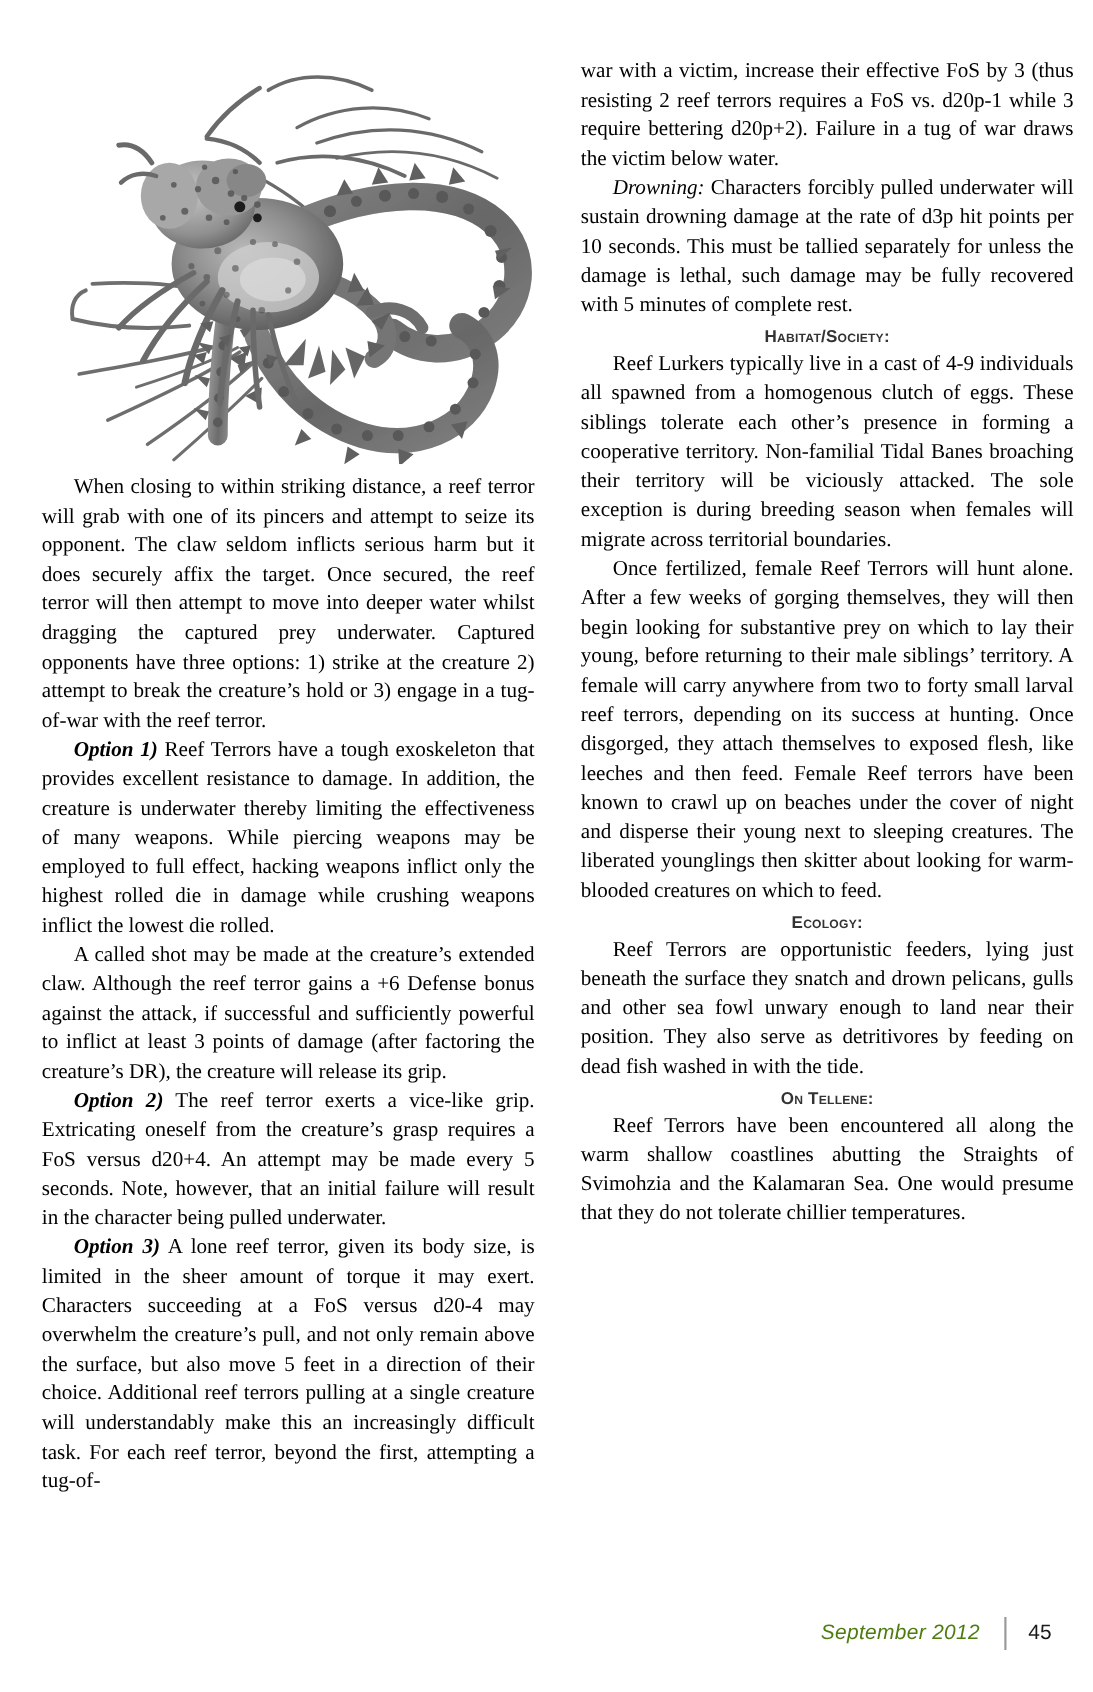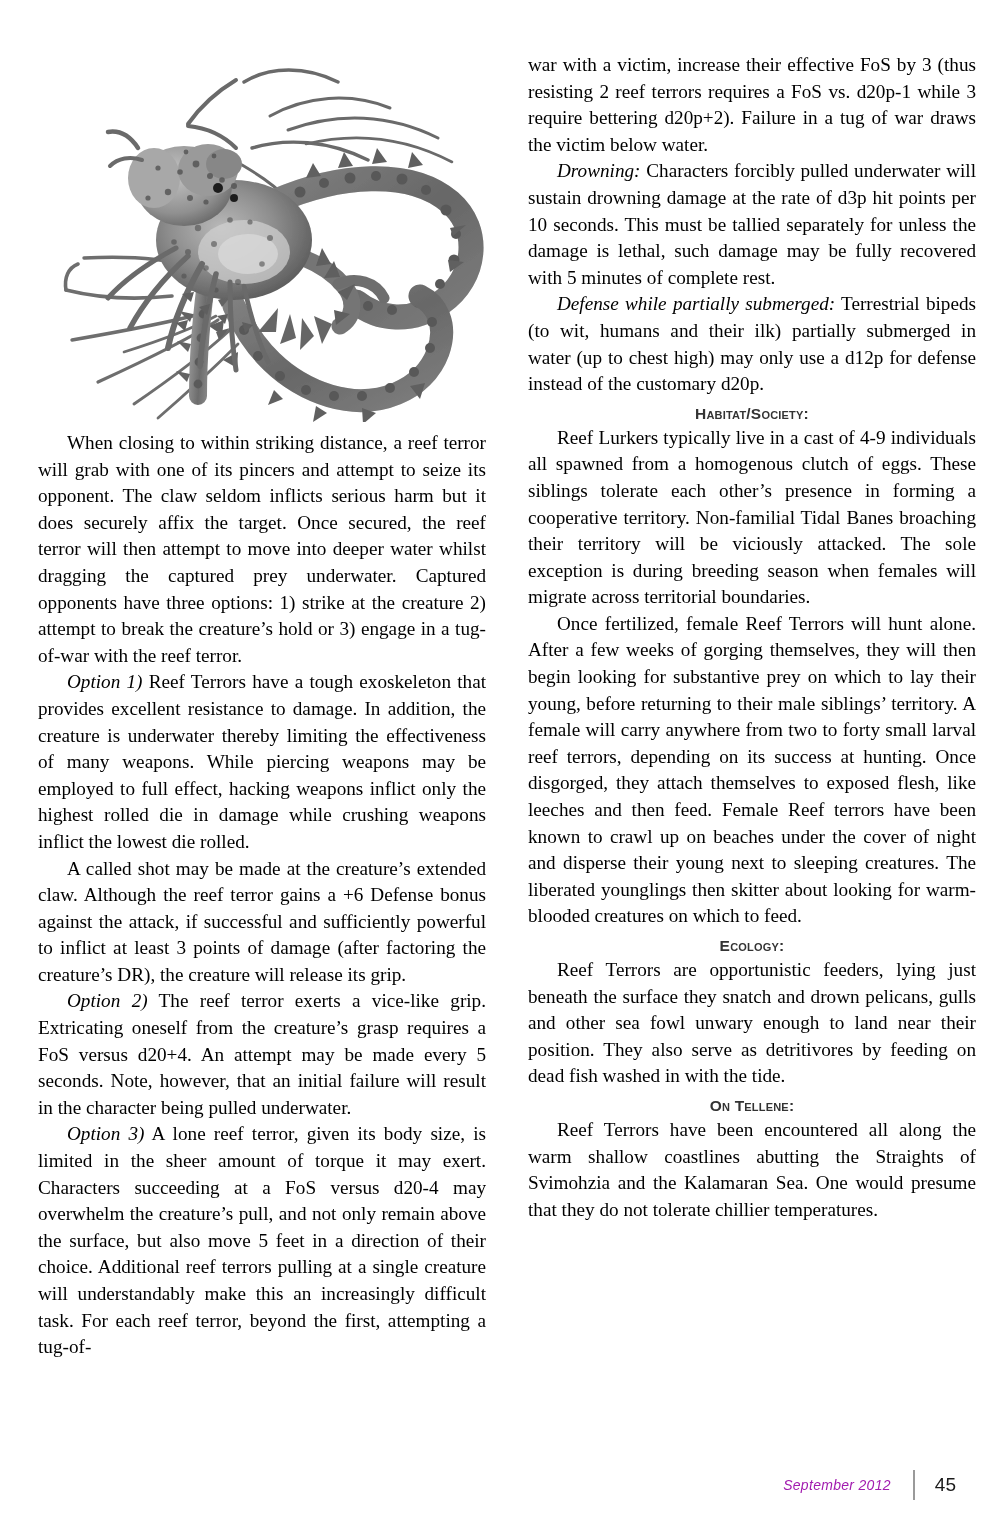--- a/index.html
+++ b/index.html
@@ -46,21 +46,21 @@
     font-size: 19.2px;
     line-height: 26.6px;
     text-align: justify;
     text-indent: 29px;
     -webkit-hyphens: auto;
     hyphens: auto;
     font-kerning: normal;
   }
 
   .opt {
-    font-weight: normal;
+    font-weight: bold;
     font-style: italic;
   }
   .lead-ital {
     font-style: italic;
     margin-top: 44px;
   }
 
   h3.section-head {
     margin: 5px 0 1px 0;
     font-family: "Liberation Sans", "DejaVu Sans", sans-serif;
@@ -89,22 +89,22 @@
     position: absolute;
     right: 38px;
     bottom: 38px;
     display: flex;
     align-items: center;
     height: 30px;
   }
   .footer .issue {
     font-family: "Liberation Sans", "DejaVu Sans", sans-serif;
     font-style: italic;
-    font-size: 14px;
-    color: #a21caf;
+    font-size: 19px;
+    color: #4d7c0f;
     letter-spacing: 0.3px;
   }
   .footer .rule {
     width: 2px;
     height: 30px;
     background: #9a9a9a;
     margin: 0 20px 0 22px;
   }
   .footer .pageno {
     font-family: "Liberation Sans", "DejaVu Sans", sans-serif;
@@ -338,21 +338,20 @@
       <p class="body"><span class="opt">Option 3)</span><span> A lone reef terror, given its body size, is limited in the sheer amount of torque it may exert. Characters succeeding at a FoS versus d20-4 may overwhelm the creature’s pull, and not only remain above the surface, but also move 5 feet in a direction of their choice. Additional reef terrors pulling at a single creature will understandably make this an increasingly difficult task. For each reef terror, beyond the first, attempting a tug-of-</span></p>
 
     </div>
 
     <div class="col col-right">
 
       <p class="body" style="text-indent:0">war with a victim, increase their effective FoS by 3 (thus resisting 2 reef terrors requires a FoS vs. d20p-1 while 3 require bettering d20p+2). Failure in a tug of war draws the victim below water.</p>
 
       <p class="body"><span class="lead-ital">Drowning:</span><span> Characters forcibly pulled underwater will sustain drowning damage at the rate of d3p hit points per 10 seconds. This must be tallied separately for unless the damage is lethal, such damage may be fully recovered with 5 minutes of complete rest.</span></p>
 
-      <p class="body"><span class="lead-ital">Defense while partially submerged:</span><span> Terrestrial bipeds (to wit, humans and their ilk) partially submerged in water (up to chest high) may only use a d12p for defense instead of the customary d20p.</span></p>
 
       <h3 class="section-head">Habitat/Society:</h3>
 
       <p class="body">Reef Lurkers typically live in a cast of 4-9 individuals all spawned from a homogenous clutch of eggs. These siblings tolerate each other’s presence in forming a cooperative territory. Non-familial Tidal Banes broaching their territory will be viciously attacked. The sole exception is during breeding season when females will migrate across territorial boundaries.</p>
 
       <p class="body">Once fertilized, female Reef Terrors will hunt alone. After a few weeks of gorging themselves, they will then begin looking for substantive prey on which to lay their young, before returning to their male siblings’ territory. A female will carry anywhere from two to forty small larval reef terrors, depending on its success at hunting. Once disgorged, they attach themselves to exposed flesh, like leeches and then feed. Female Reef terrors have been known to crawl up on beaches under the cover of night and disperse their young next to sleeping creatures. The liberated younglings then skitter about looking for warm-blooded creatures on which to feed.</p>
 
       <h3 class="section-head">Ecology:</h3>
 
       <p class="body">Reef Terrors are opportunistic feeders, lying just beneath the surface they snatch and drown pelicans, gulls and other sea fowl unwary enough to land near their position. They also serve as detritivores by feeding on dead fish washed in with the tide.</p>

